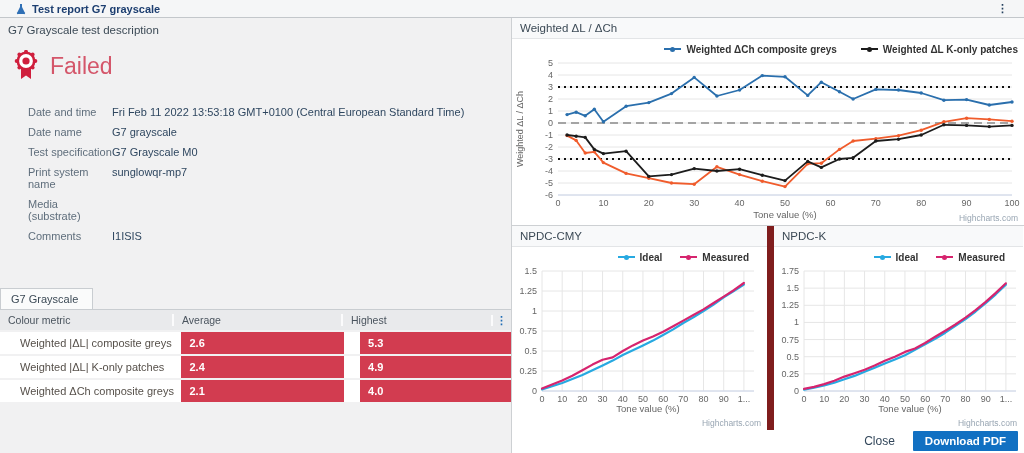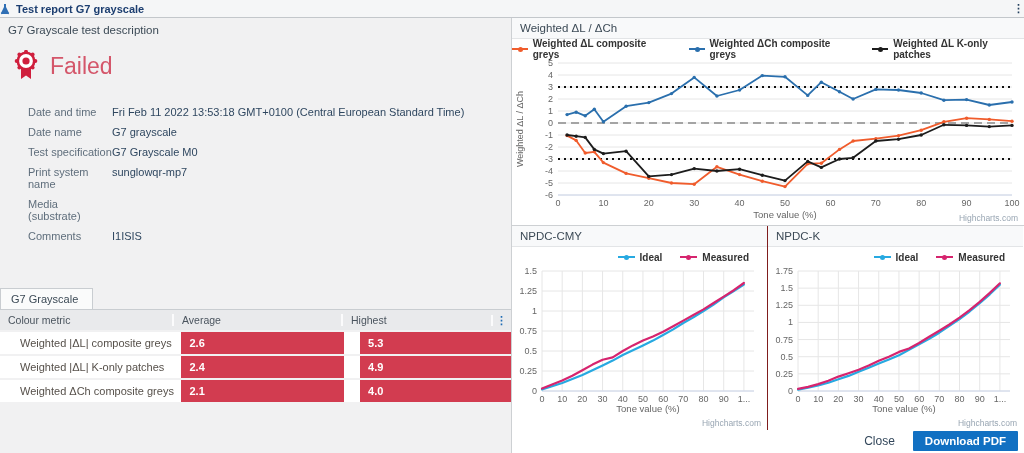--- a/index.html
+++ b/index.html
@@ -1,20 +1,20 @@
 <!DOCTYPE html>
 <html><head>
 <meta charset="utf-8">
 <style>
   html,body{margin:0;padding:0;background:#fff;}
   body{width:1024px;height:453px;overflow:hidden;font-family:"Liberation Sans",sans-serif;
        box-shadow:inset 0 0 0 1px #c6cacd;position:relative;}
   
   .titlebar{height:17px;background:#f5f6f7;border-bottom:1px solid #c3c7cb;
-            display:flex;align-items:center;padding:0 0;gap:6px;}
+            display:flex;align-items:center;padding:0 16px;gap:6px;}
   .titlebar .title{font-size:11px;font-weight:700;color:#1c3e70;flex:1;}
   .kebab{color:#25415f;font-weight:700;font-size:11px;line-height:1;cursor:pointer;}
   
   .main{display:flex;height:435px;}
   .left{width:511px;border-right:1px solid #cdd0d3;background:#f1f1f2;display:flex;flex-direction:column;}
   .right{width:512px;display:flex;flex-direction:column;background:#fff;}
   
   .left-header{padding:6px 8px 4px;font-size:11.5px;color:#3c4a56;}
   .failed{display:flex;align-items:center;gap:10px;margin:10px 0 0 12px;}
   .failed-text{font-size:23px;color:#d4566a;font-weight:300;}
@@ -41,21 +41,21 @@
       display:flex;align-items:center;padding-left:8px;box-sizing:border-box;}
   .c3{width:155px;margin-left:16px;background:#d23c50;color:#fff;font-weight:600;
       display:flex;align-items:center;padding-left:8px;box-sizing:border-box;}
   .c4{flex:1;background:#fff;}
   
   .panel-header{background:#f8f9fa;border-bottom:1px solid #e3e5e7;padding:4px 8px;
                 font-size:11.5px;color:#3c4a56;}
   .panel1{height:208px;border-bottom:1px solid #cdd0d3;background:#fff;position:relative;box-sizing:border-box;}
   .npdc-row{display:flex;height:204px;}
   .npdc{width:255px;position:relative;background:#fff;box-sizing:border-box;}
-  .npdc.k{width:256px;border-left:1px solid #7f1d1d;}
+  .npdc.k{width:256px;border-left:7px solid #7f1d1d;}
   .legend{display:flex;align-items:center;height:20px;font-size:10px;font-weight:700;color:#333;}
   .legend.top{justify-content:flex-end;gap:24px;padding-right:6px;}
   .legend.small{justify-content:flex-end;gap:18px;padding-right:18px;}
   .lg-item{display:flex;align-items:center;gap:5px;cursor:pointer;}
   .lg-line{display:inline-block;width:17px;height:2px;position:relative;}
   .lg-line::after{content:"";position:absolute;left:6px;top:-1.5px;width:5px;height:5px;
                   border-radius:50%;background:inherit;}
   .credits{position:absolute;right:6px;bottom:2px;font-size:8.5px;color:#99a6b3;}
   svg{display:block;}
   
@@ -163,24 +163,20 @@
         <div class="c3">4.0</div>
         <div class="c4"></div>
       </div>
     </div>
   </div>
 
   <div class="right">
     <div class="panel1">
       <div class="panel-header">Weighted ΔL / ΔCh</div>
       <div class="legend top">
-          <span class="lg-item">
-            <span class="lg-line" style="background: rgb(240, 92, 44);"></span>
-            <span>Weighted ΔL composite greys</span>
-          </span>
           <span class="lg-item">
             <span class="lg-line" style="background: rgb(42, 111, 173);"></span>
             <span>Weighted ΔCh composite greys</span>
           </span>
           <span class="lg-item">
             <span class="lg-line" style="background: rgb(28, 28, 28);"></span>
             <span>Weighted ΔL K-only patches</span>
           </span>
         </div>
       <svg width="508" height="164">

